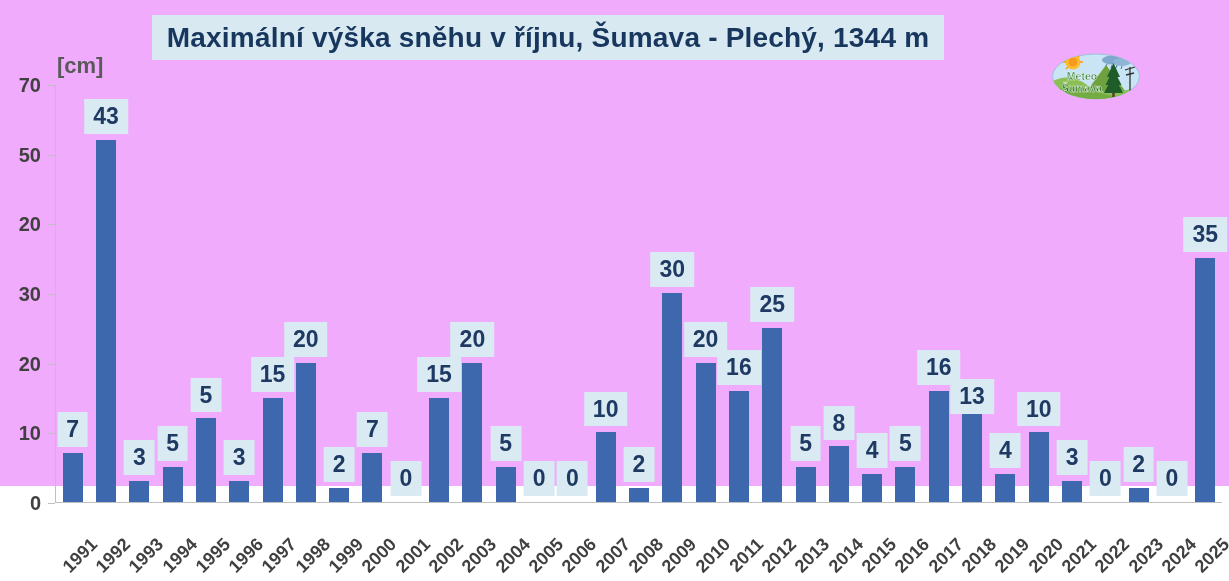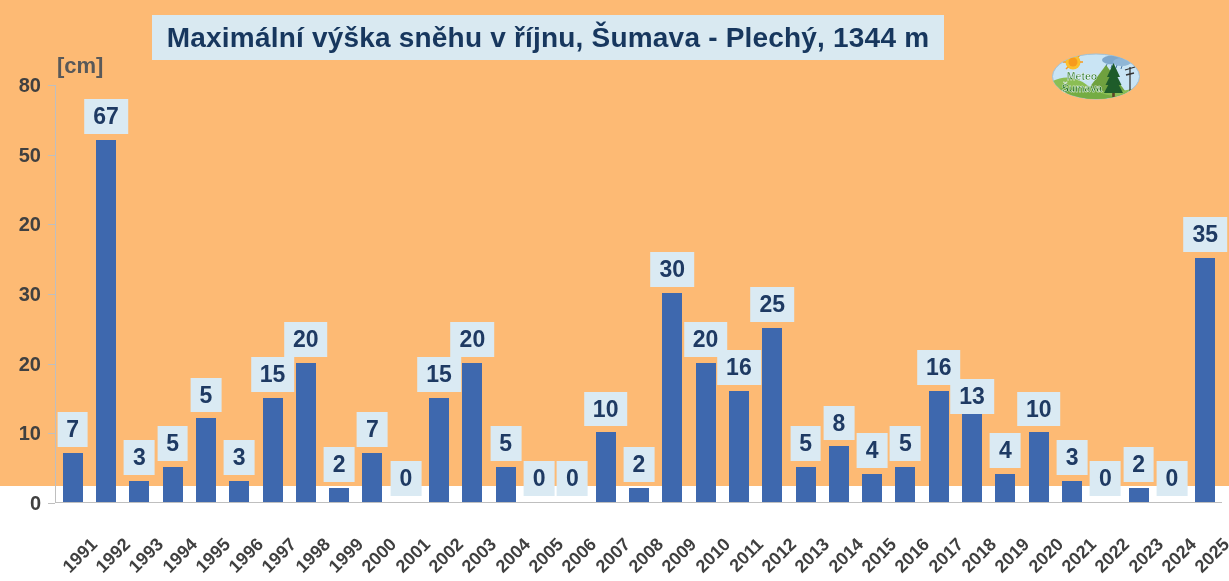--- a/index.html
+++ b/index.html
@@ -1,18 +1,18 @@
 <!DOCTYPE html>
 <html><head>
 <meta charset="utf-8">
 <style>
   * { margin:0; padding:0; box-sizing:border-box; }
   html,body { width:1229px; height:581px; background:#fff; overflow:hidden;
     font-family:"Liberation Sans", sans-serif; }
-  #stage { position:relative; width:1229px; height:486px; background:#fdba74; }
+  #stage { position:relative; width:1229px; height:486px; background:#f0abfc; }
 
   
   .title-box { position:absolute; left:152px; top:15px; width:792px; height:45px;
     background:#D9E9F1; display:flex; align-items:center; justify-content:center; }
   .title-box span { color:#17375E; font-size:28px; font-weight:bold; letter-spacing:0.2px; white-space:nowrap; }
 
   
   .source-box { position:absolute; right:0; top:0; width:261px; height:62px;
     background:#F1F1F1; display:flex; flex-direction:column; align-items:center;
     justify-content:center; gap:2px; }
@@ -117,33 +117,33 @@
       <div class="ytick" style="top: 348.333px;">10</div>
       <div class="ytickmark" style="top: 348.333px;"></div>
       <div class="ytick" style="top: 278.667px;">20</div>
       <div class="ytickmark" style="top: 278.667px;"></div>
       <div class="ytick" style="top: 209px;">30</div>
       <div class="ytickmark" style="top: 209px;"></div>
       <div class="ytick" style="top: 139.333px;">20</div>
       <div class="ytickmark" style="top: 139.333px;"></div>
       <div class="ytick" style="top: 69.6667px;">50</div>
       <div class="ytickmark" style="top: 69.6667px;"></div>
-      <div class="ytick" style="top: 0px;">80</div>
+      <div class="ytick" style="top: 0px;">70</div>
       <div class="ytickmark" style="top: 0px;"></div>
     </div>
 
   <div class="plot">
       <div class="slot">
         <div class="bar" style="height: 48.7667px;"></div>
         <div class="vlabel" style="bottom: 54.7667px;">7</div>
         <div class="xlabel">1991</div>
       </div>
       <div class="slot">
         <div class="bar" style="height: 362.267px;"></div>
-        <div class="vlabel" style="bottom: 368.267px;">67</div>
+        <div class="vlabel" style="bottom: 368.267px;">43</div>
         <div class="xlabel">1992</div>
       </div>
       <div class="slot">
         <div class="bar" style="height: 20.9px;"></div>
         <div class="vlabel" style="bottom: 26.9px;">3</div>
         <div class="xlabel">1993</div>
       </div>
       <div class="slot">
         <div class="bar" style="height: 34.8333px;"></div>
         <div class="vlabel" style="bottom: 40.8333px;">5</div>

